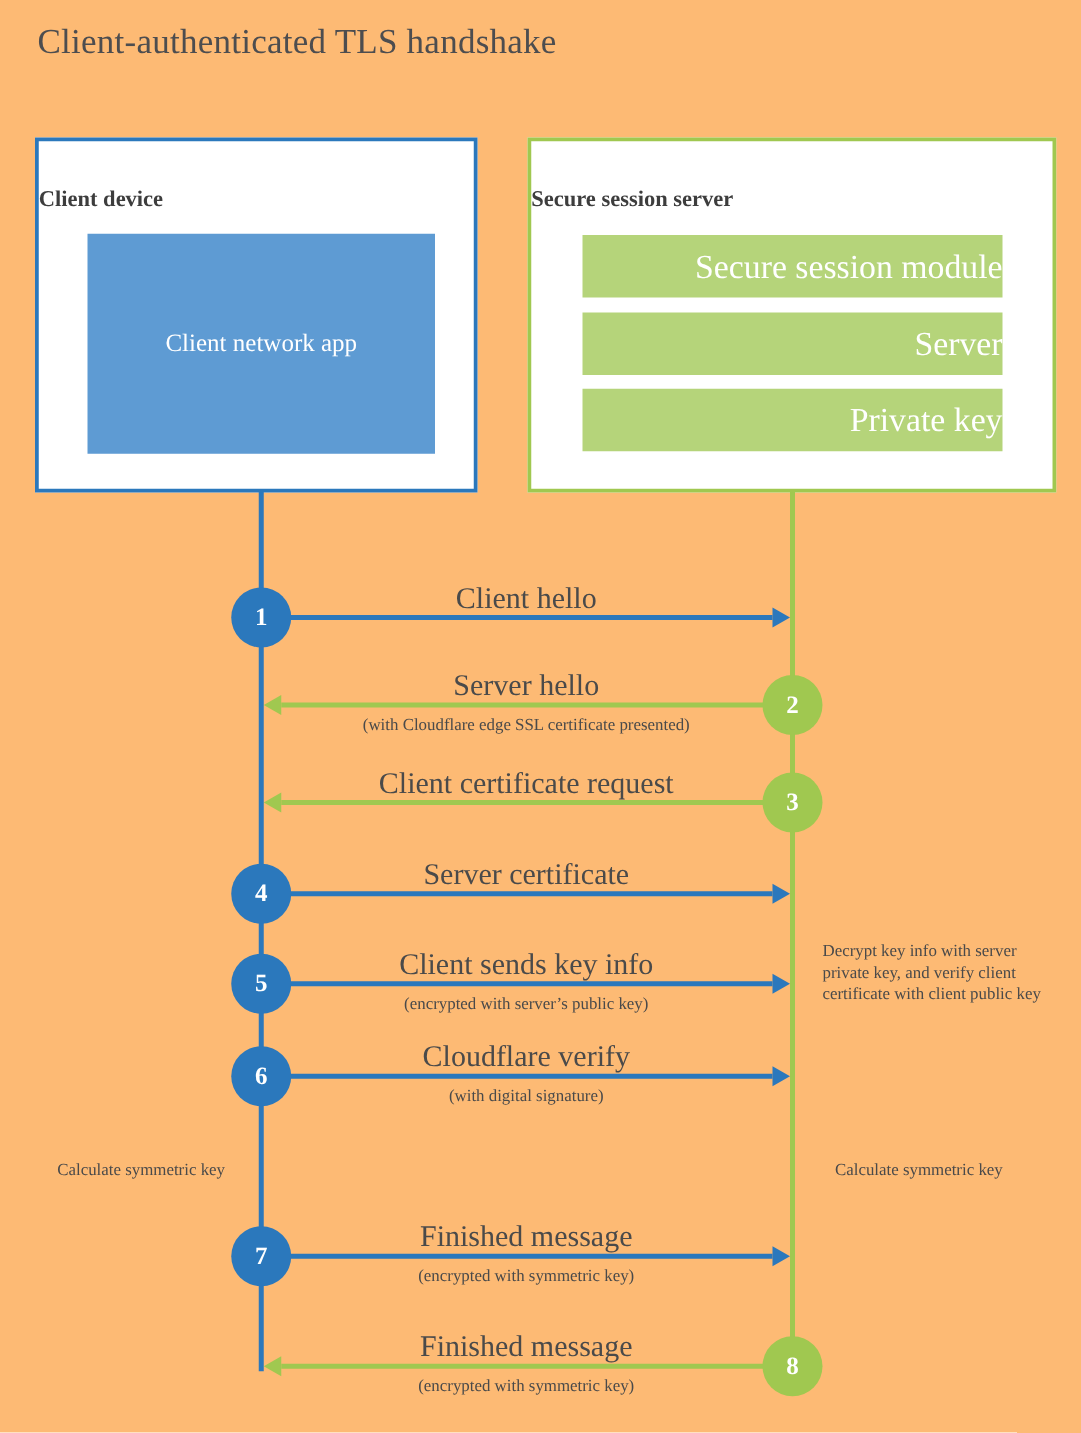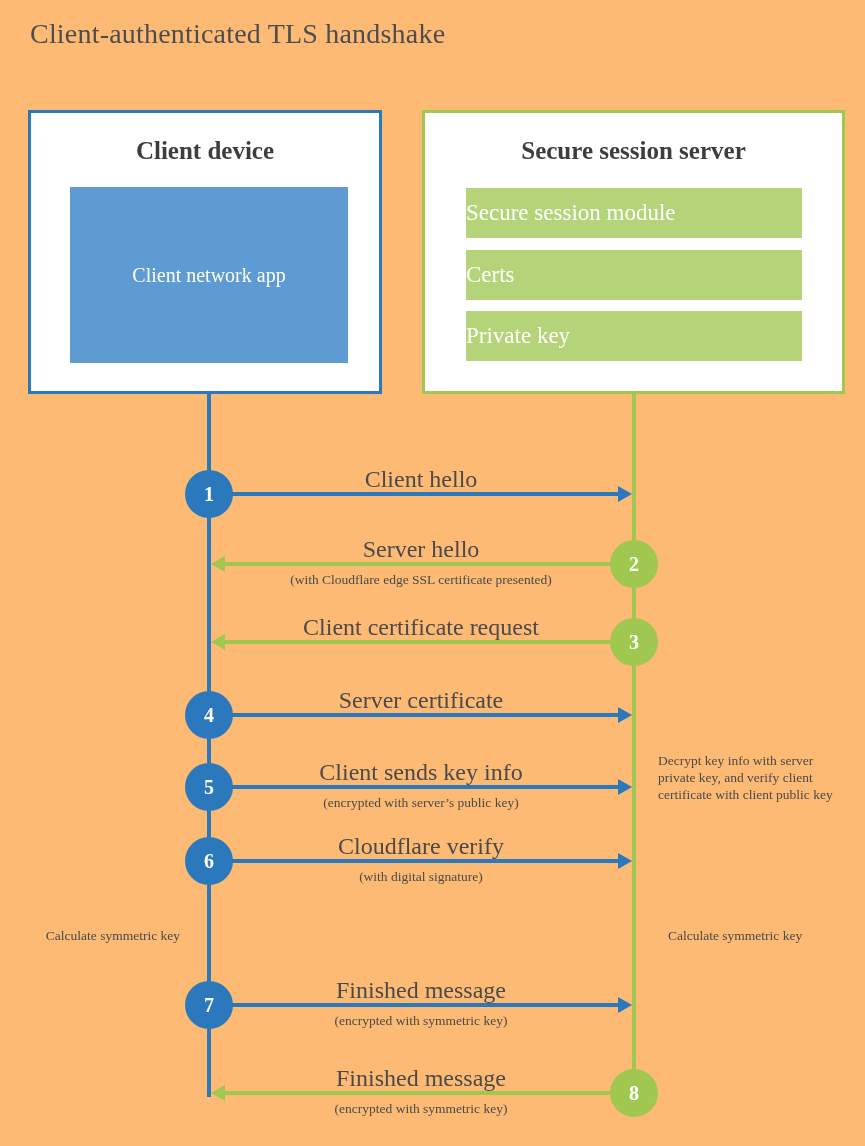--- a/index.html
+++ b/index.html
@@ -9,32 +9,32 @@
   }
   .page-title{
     position:absolute;left:30px;top:18px;font-size:28px;font-weight:300;
     color:#4d4d4f;letter-spacing:.2px;
   }
   
   .box{position:absolute;top:110px;height:284px;background:#fff;box-sizing:border-box;}
   .box-client{left:28px;width:354px;border:3px solid #2b78bc;}
   .box-server{left:422px;width:423px;border:3px solid #a0c850;}
   .box-title{
-    position:absolute;left:0;top:24px;width:100%;text-align:center;
-    font-size:25px;font-weight:bold;color:#3d3d3d;
+    position:absolute;left:0;top:36px;width:100%;
+    font-size:18px;font-weight:bold;color:#3d3d3d;
   }
   .inner-app{
     position:absolute;left:39px;top:74px;width:278px;height:176px;background:#5e9bd3;
     display:flex;align-items:center;justify-content:center;text-align:right;
     color:#ffffff;font-size:20px;line-height:27px;
   }
   .inner-app span{display:block;max-width:180px;}
   .bar{
     position:absolute;left:41px;width:336px;height:50px;background:#b5d47a;
-    color:#ffffff;font-size:23px;text-align:left;line-height:50px;
+    color:#ffffff;font-size:27px;text-align:right;line-height:50px;
   }
   
   .vline{position:absolute;width:4px;z-index:1;}
   .vline-blue{left:207px;top:392px;height:705px;background:#2b78bc;}
   .vline-green{left:632px;top:392px;height:703px;background:#a0c850;}
   
   .arrow{position:absolute;height:4px;z-index:2;}
   .arrow-right{left:209px;width:409px;background:#2b78bc;}
   .arrow-right::after{
     content:"";position:absolute;left:100%;top:-6px;width:0;height:0;
@@ -82,21 +82,21 @@
   <div class="box box-client">
     <div class="box-title">Client device</div>
     <div class="inner-app">
       <span>Client network app</span>
     </div>
   </div>
 
   <div class="box box-server">
     <div class="box-title">Secure session server</div>
     <div class="bar" style="top:75px">Secure session module</div>
-    <div class="bar" style="top:137px">Certs</div>
+    <div class="bar" style="top:137px">Server</div>
     <div class="bar" style="top:198px">Private key</div>
   </div>
 
   <div class="vline vline-blue"></div>
   <div class="vline vline-green"></div>
 
   <div>
     <div class="lbl" style="top:466px">Client hello</div>
     <div class="arrow arrow-right" style="top:492px"></div>
     <div class="circle c-blue" style="top:470px">1</div>

